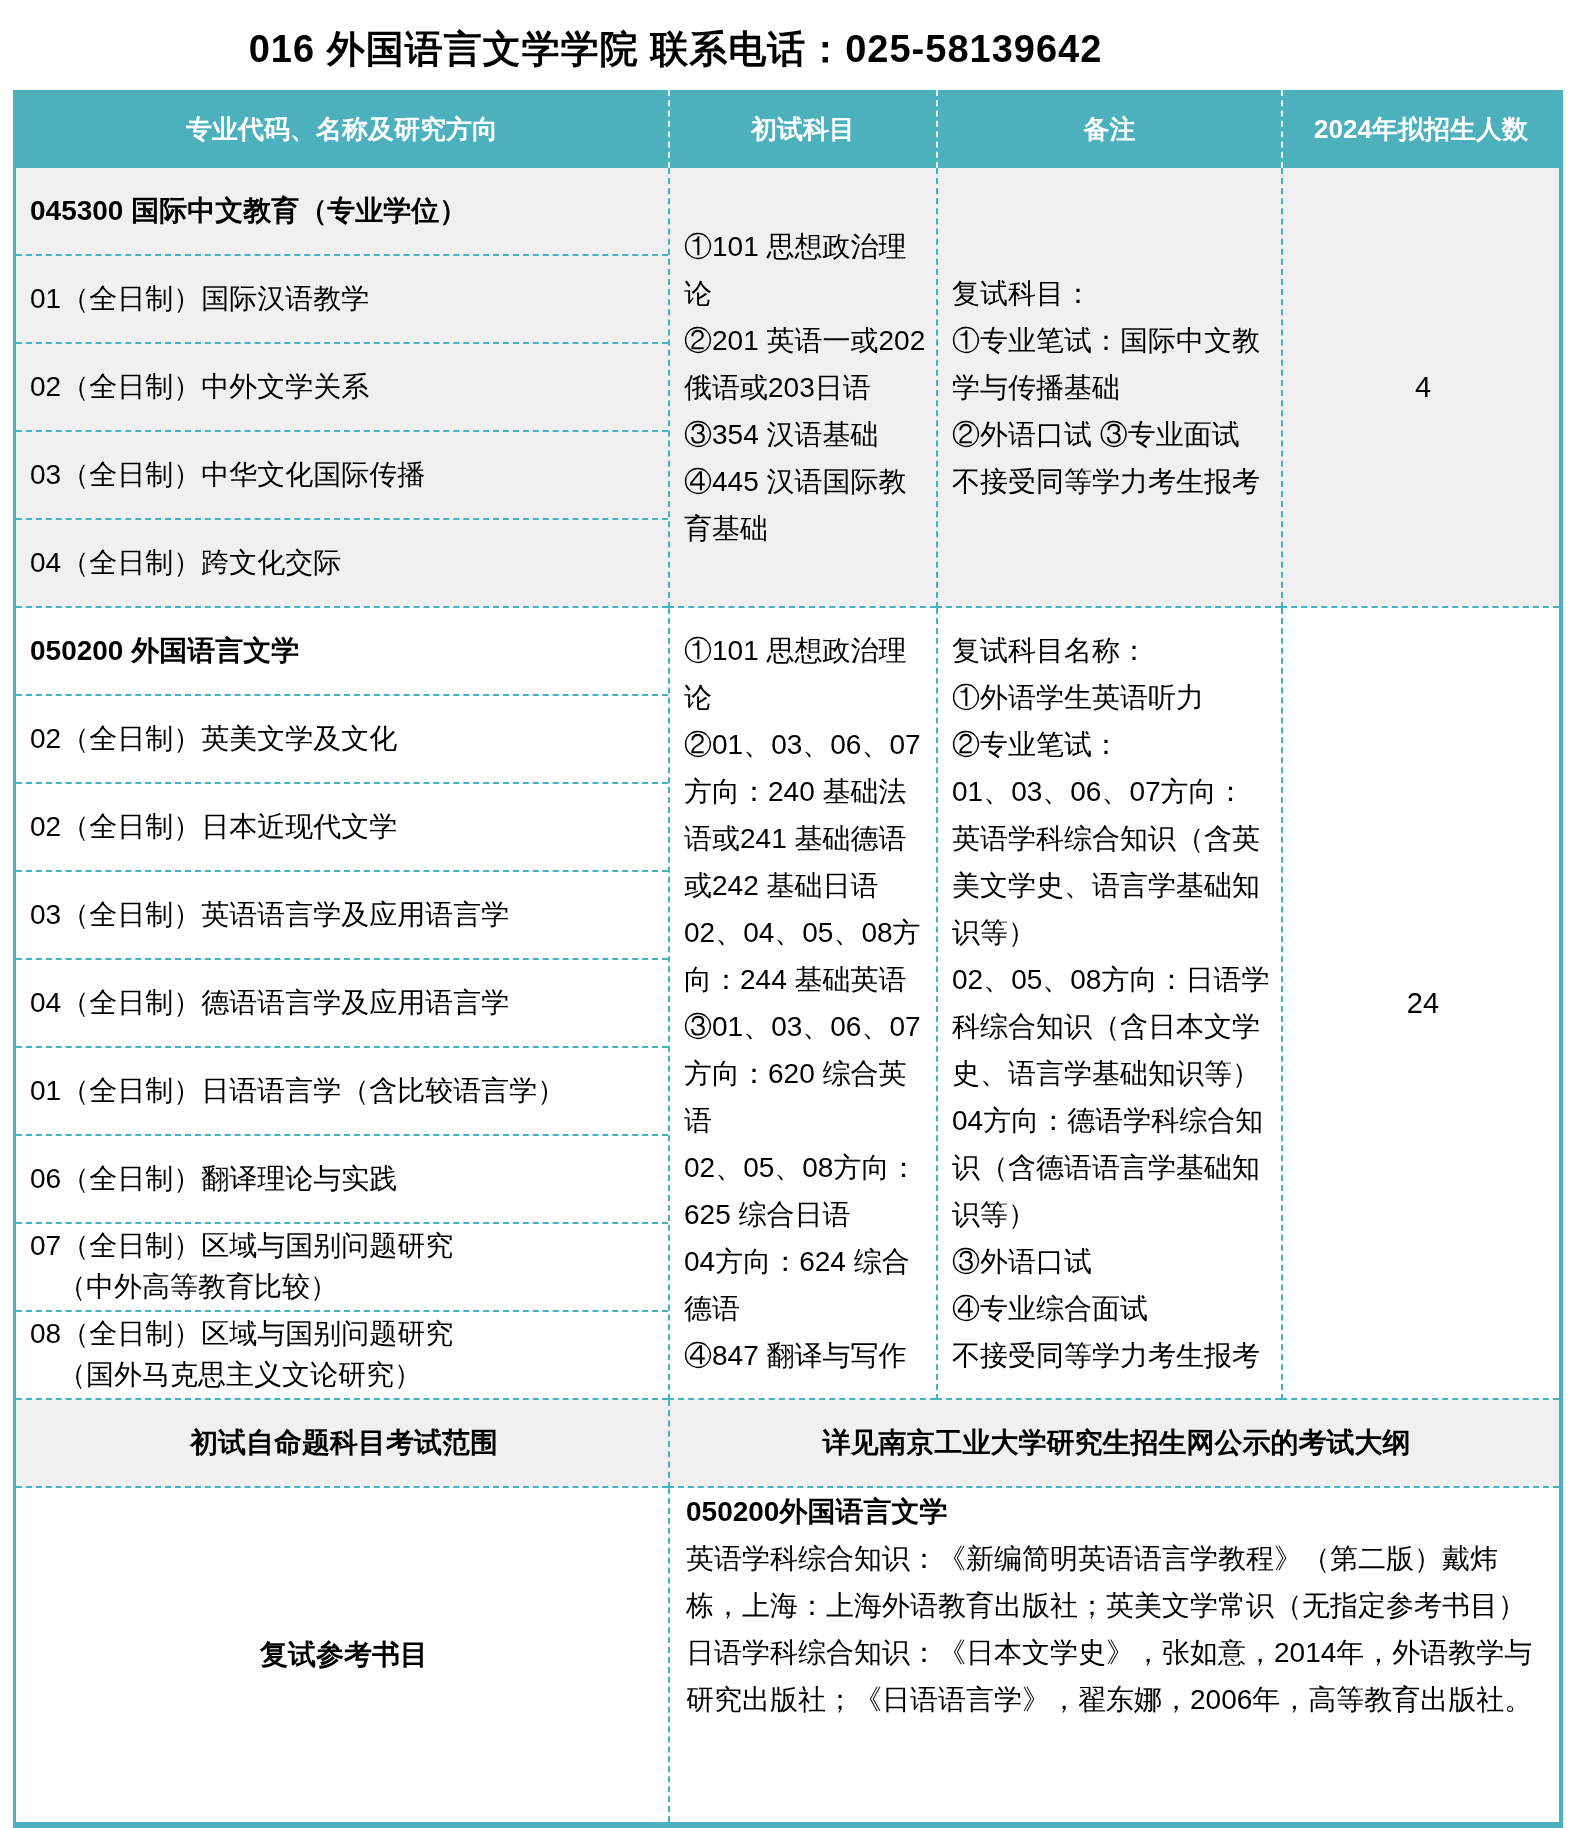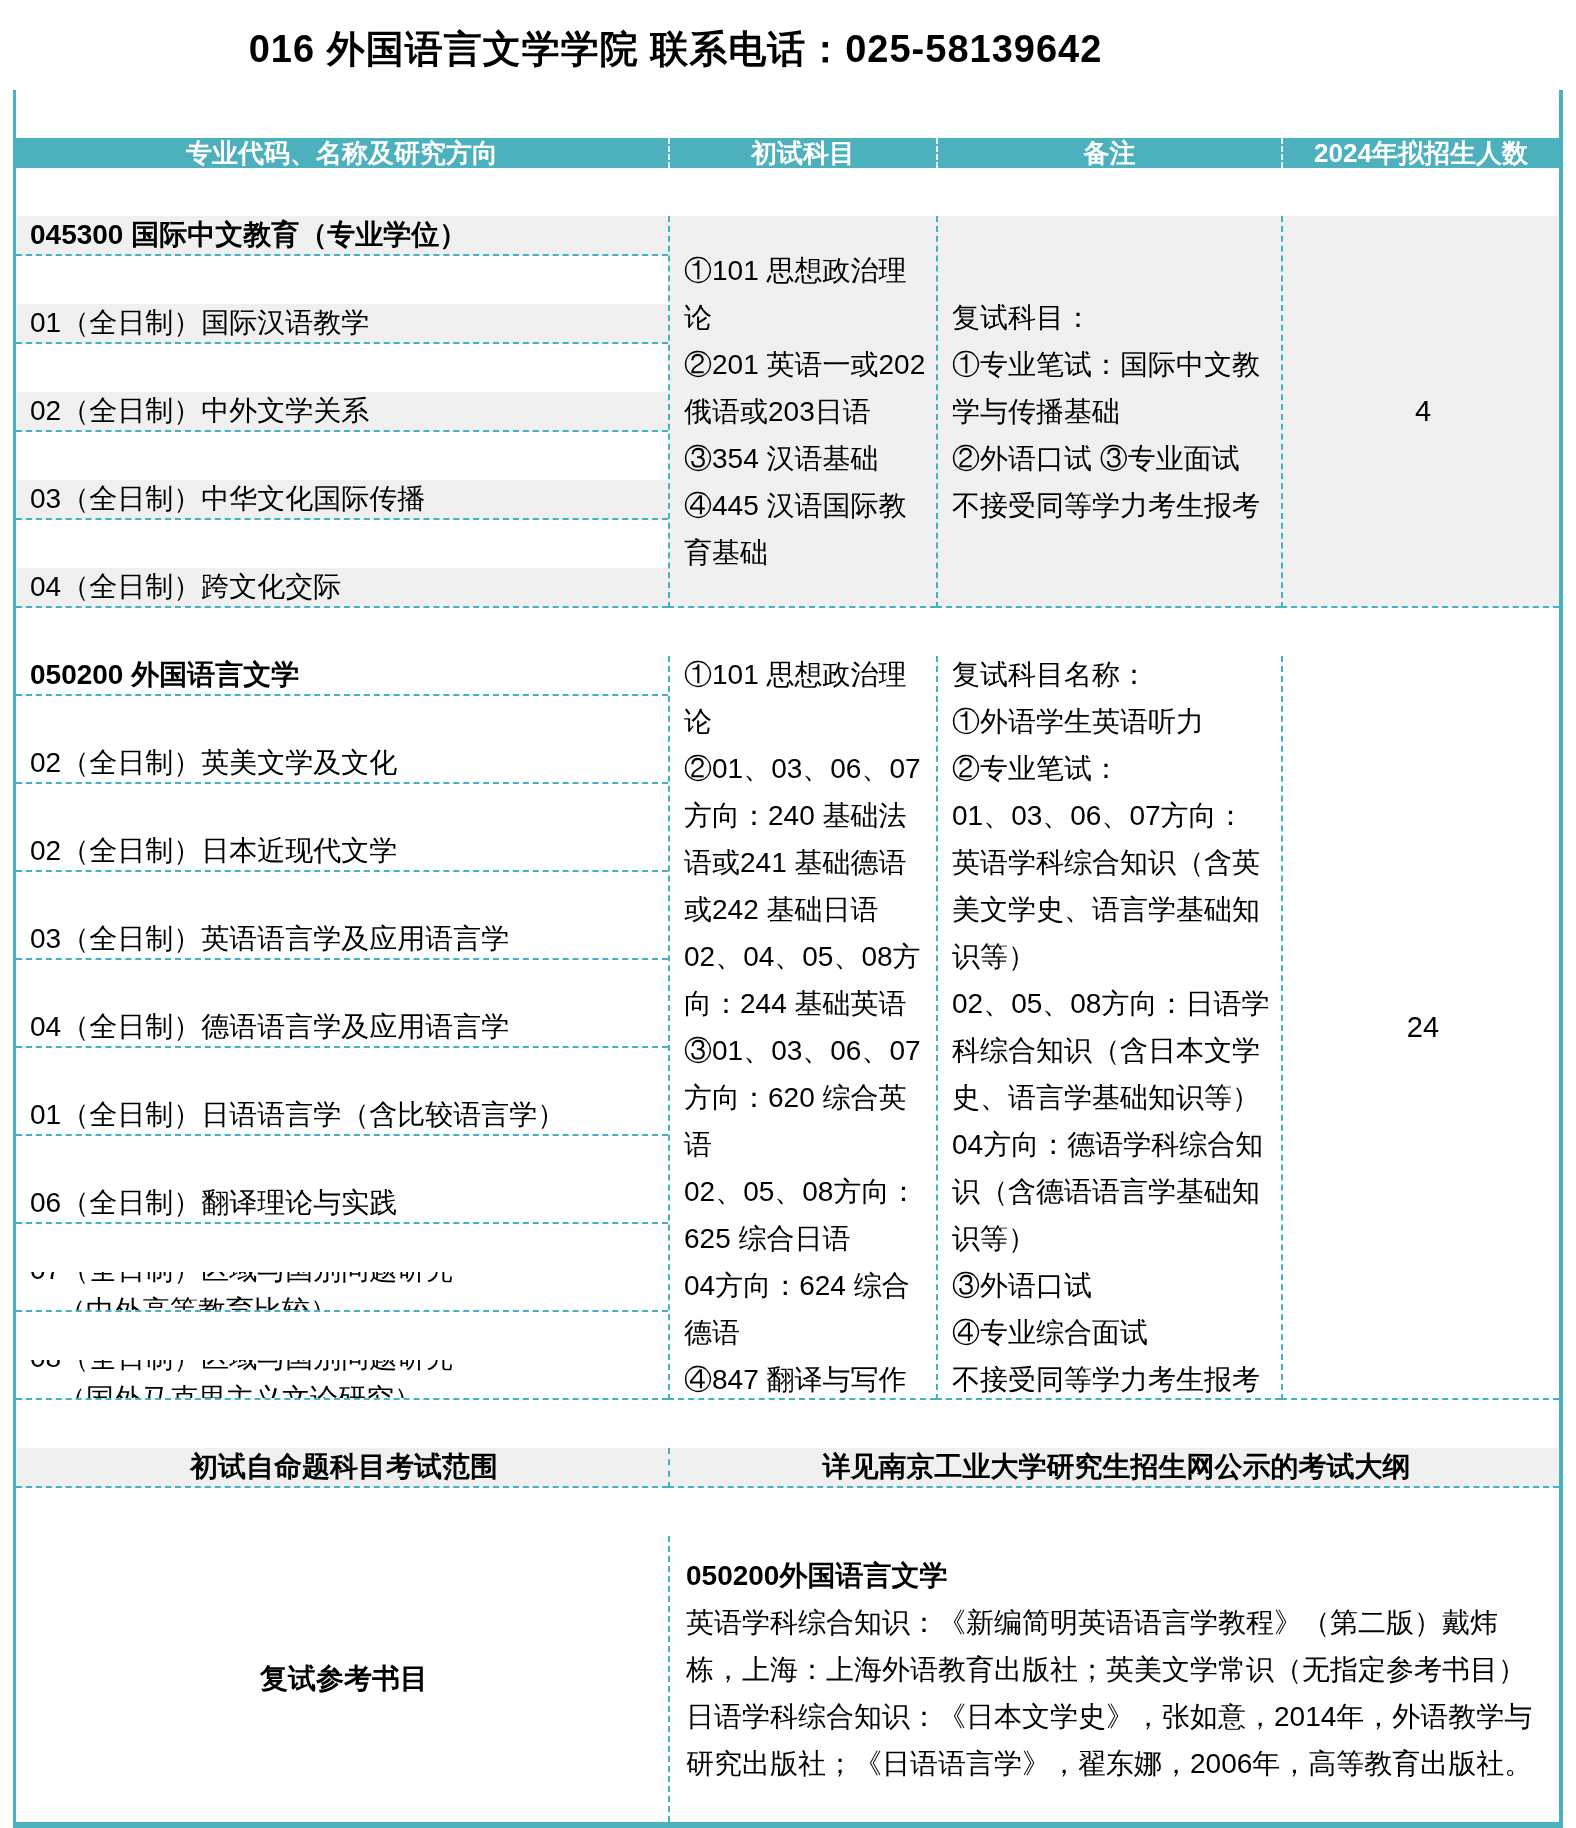--- a/index.html
+++ b/index.html
@@ -29,40 +29,39 @@
     border-left:3px solid var(--teal);
     border-right:4px solid var(--teal);
     border-bottom:6px solid var(--teal);
   }
   .cell{
     box-sizing:border-box;
     display:flex;align-items:center;
     font-size:28px;line-height:1.55;
     padding:4px 10px 4px 14px;
     overflow:hidden;
-    margin-top:48px;
   }
   .head{
     background:var(--teal);color:#fff;
     font-weight:700;font-size:26px;
     justify-content:center;text-align:center;
     padding:4px 6px;
   }
   .wdash{border-left:2px dashed rgba(255,255,255,0.85);}
   .vdash{border-left:2px dashed var(--line);}
   .hb{border-bottom:2px dashed var(--line);}
   .band{background:var(--band);}
   .bold{font-weight:700;}
   .center{justify-content:center;text-align:center;}
   .pre{white-space:pre-line;}
   .para{line-height:47px;}
   .num{justify-content:center;font-size:29px;}
   .books{
     display:block;
-    padding:16px 16px 4px 16px;
+    padding:0 16px 4px 16px;
   }
   .books-line{line-height:47px;font-size:28px;}
 </style>
 </head>
 <body>
 
 <div>
   <h1 class="title">016 外国语言文学学院 联系电话：025-58139642</h1>
 
   <div class="table">

